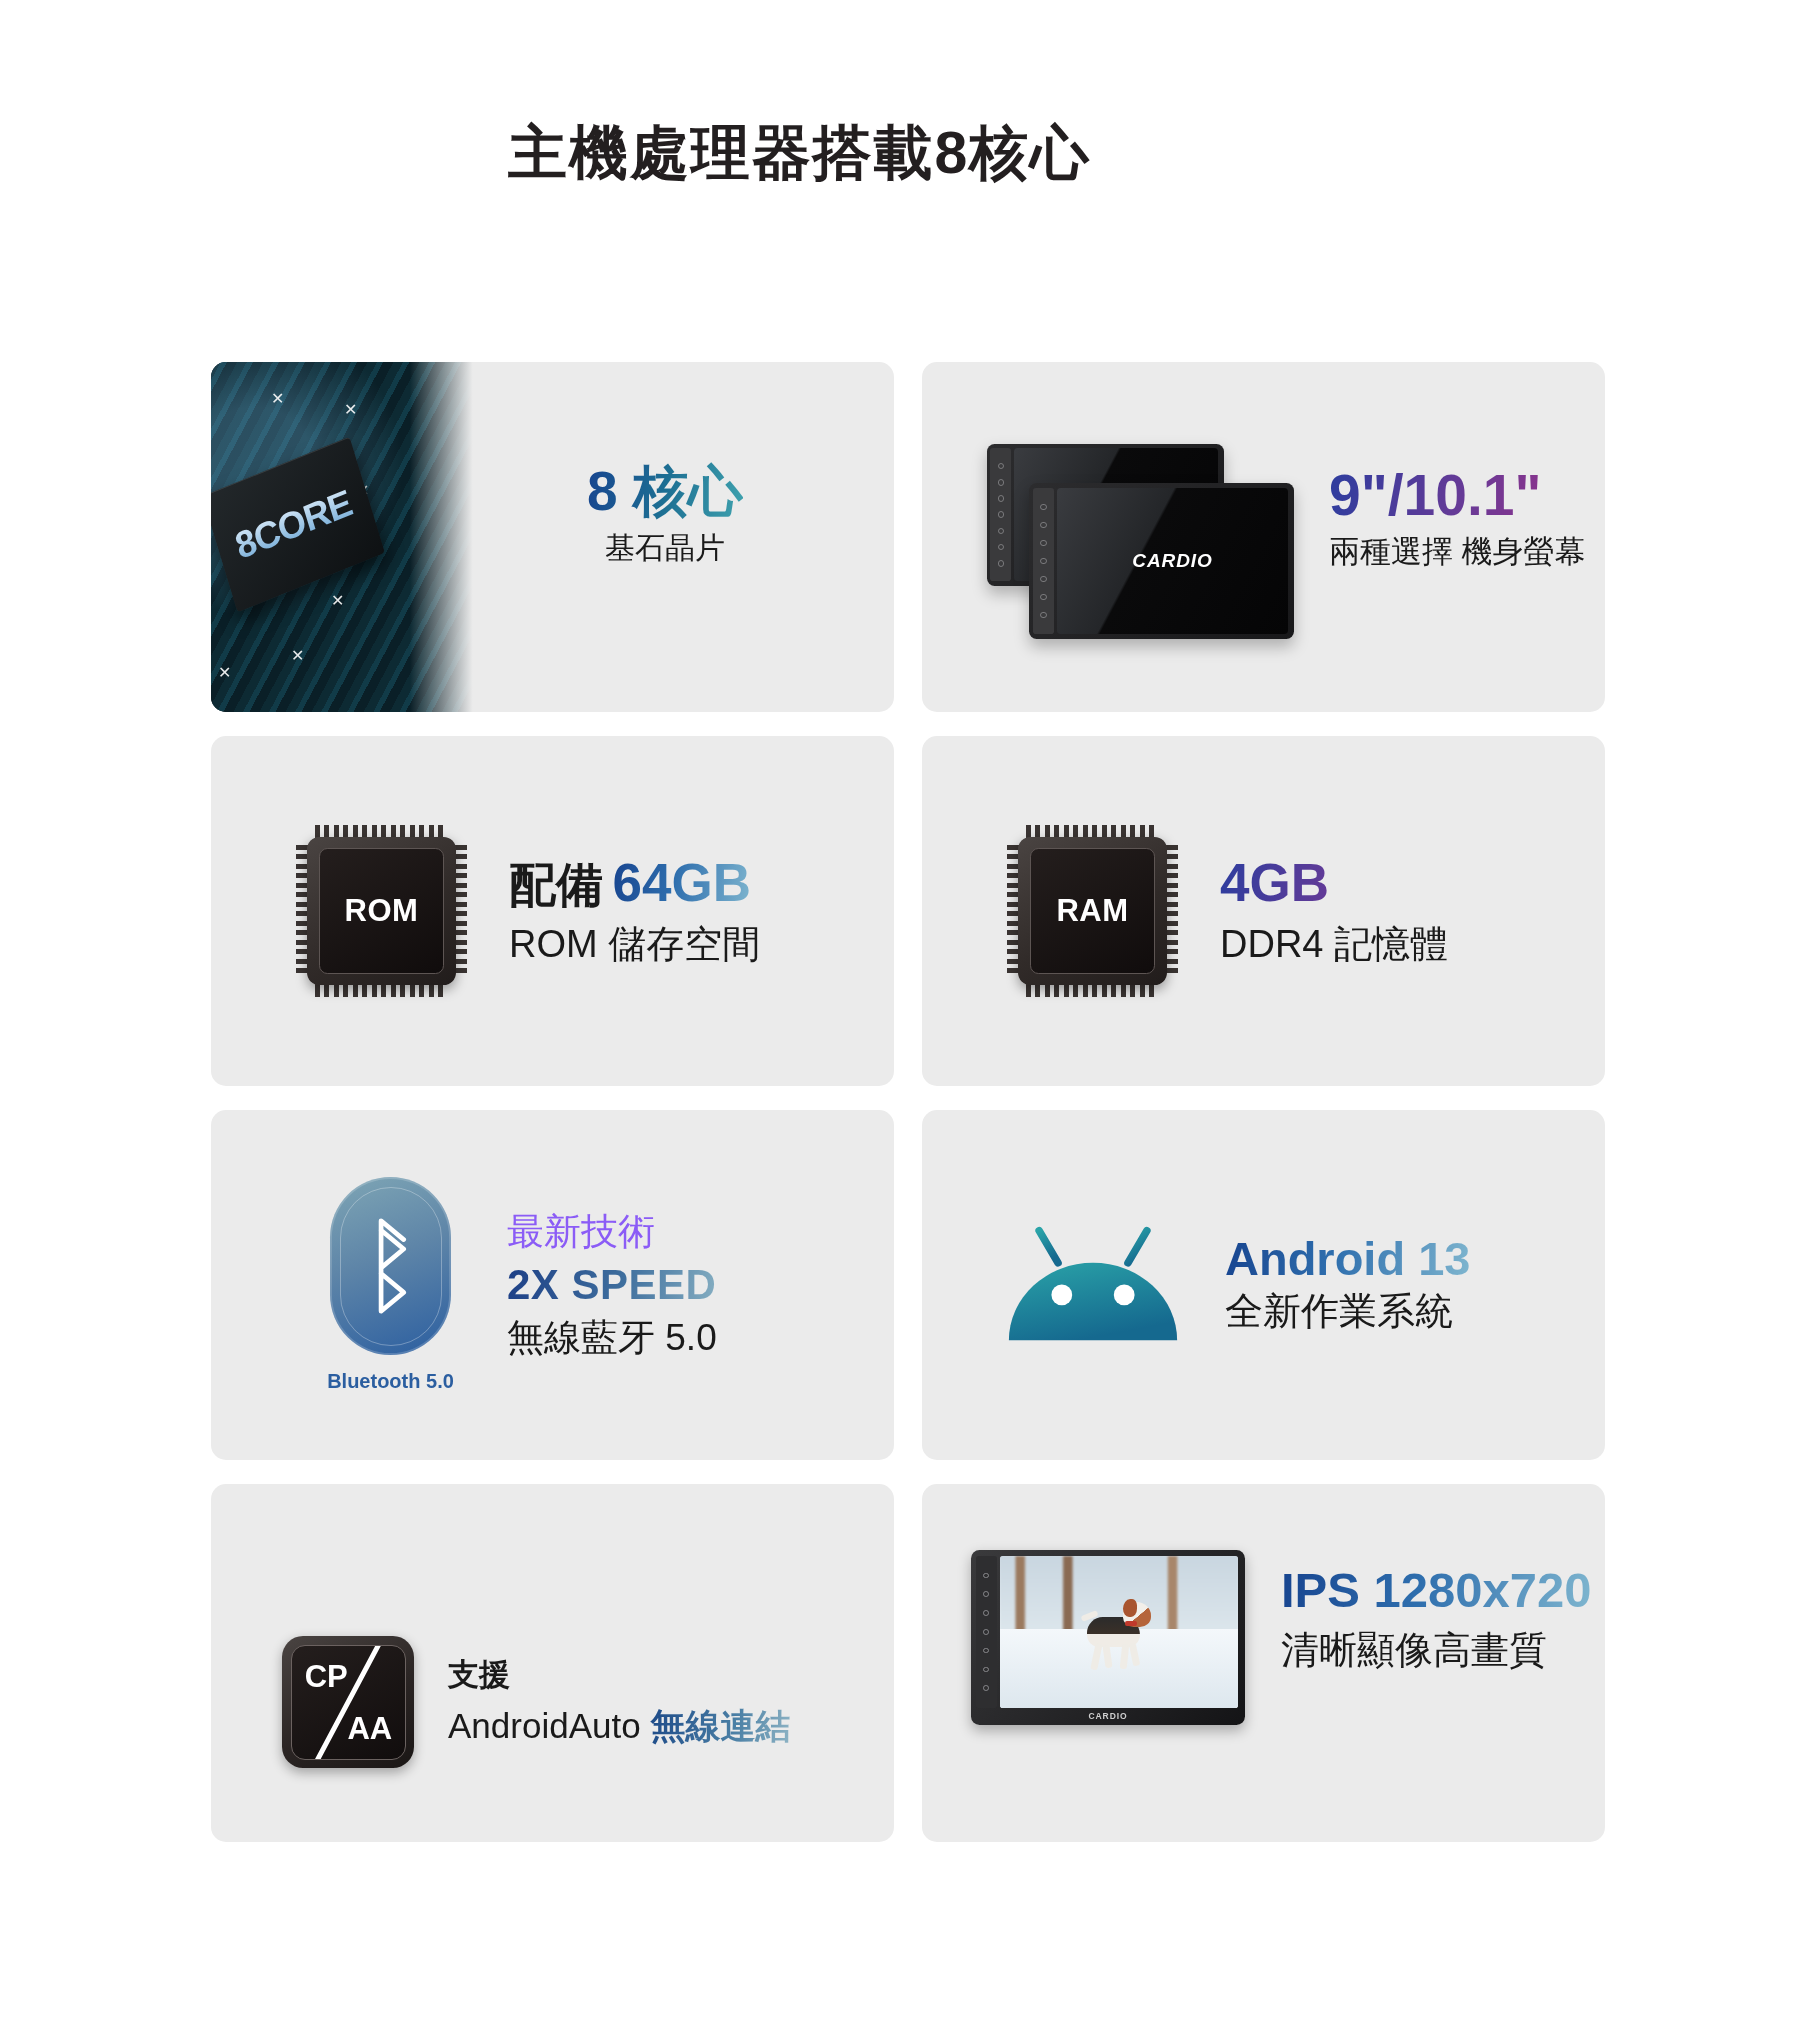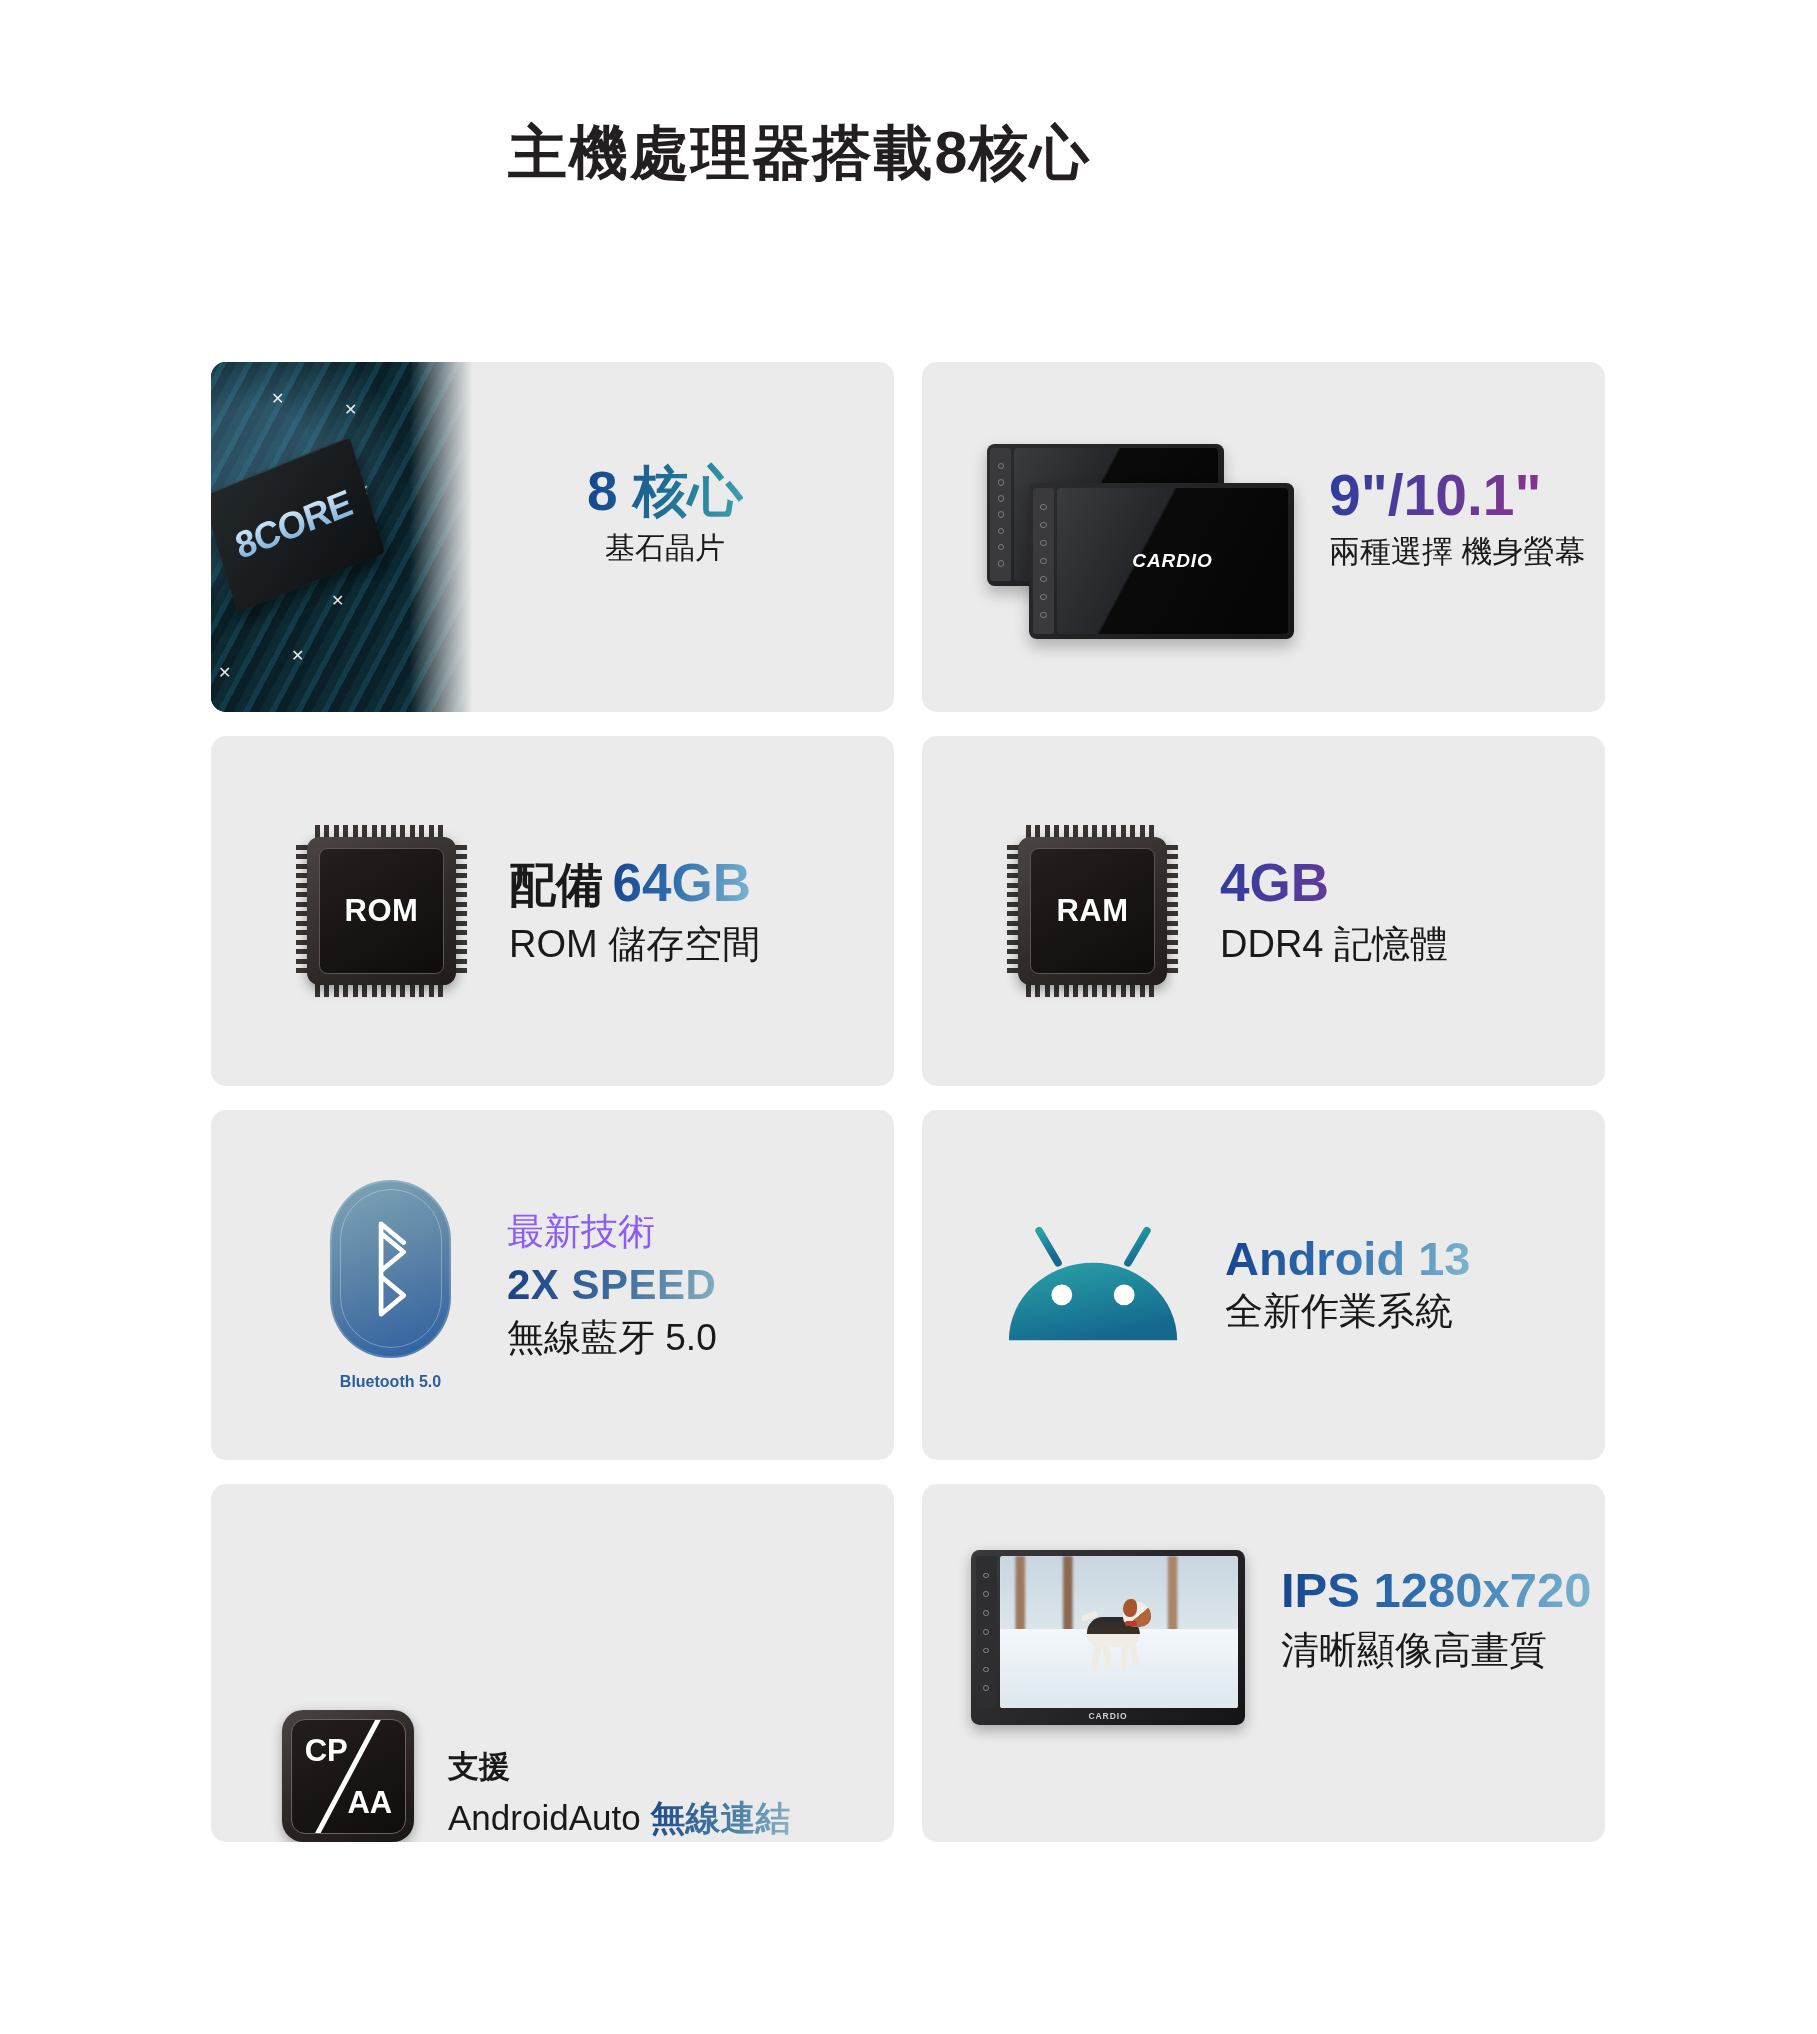--- a/index.html
+++ b/index.html
@@ -172,35 +172,35 @@
   .btpill {
     width:121px; height:178px; border-radius:61px;
     background:linear-gradient(160deg,#7fa6b5 0%,#5e85a8 45%,#2b5ea0 100%);
     position:relative; display:flex; align-items:center; justify-content:center;
     box-shadow:inset 0 0 0 1.9px rgba(255,255,255,.18);
   }
   .btpill::before{
     content:""; position:absolute; left:9.5px; top:9.5px; right:9.5px; bottom:9.5px;
     border-radius:51px; border:0.9px solid rgba(255,255,255,.30);
   }
-  .btlabel { margin-top:15px; font-size:16px; font-weight:700; color:#2b5ea0; white-space:nowrap; }
+  .btlabel { margin-top:15px; font-size:20px; font-weight:700; color:#2b5ea0; white-space:nowrap; }
   .c5 .txt { margin-left:36px; }
   .c5 .l1 { font-size:37px; font-weight:500; color:#8b5cf6; }
   .c5 .l2 { font-size:42px; font-weight:800; margin-top:3.8px; letter-spacing:0.5px; }
   .c5 .l3 { font-size:37px; font-weight:500; color:#1a1a1a; margin-top:3.8px; }
 
   
   .c6 { padding-left:76px; }
   .droid { width:189px; flex:none; display:flex; justify-content:center; }
   .c6 .txt { margin-left:38px; }
   .c6 .head { font-size:47px; }
   .c6 .sub  { margin-top:1px; font-size:38px; }
 
   
-  .c7 { padding-left:71px; align-items:flex-end; padding-top:78px; }
+  .c7 { padding-left:71px; align-items:center; padding-top:78px; }
   .cpbox {
     width:132px; height:132px; flex:none; border-radius:21px;
     background:linear-gradient(150deg,#4a4442 0%,#2b2524 55%,#1a1615 100%);
     position:relative; box-shadow:0 4.7px 11.4px rgba(0,0,0,.3);
   }
   .cpbox .in {
     position:absolute; left:8.5px; top:8.5px; right:8.5px; bottom:8.5px;
     border-radius:14px; border:0.9px solid #6b6260;
     background:linear-gradient(150deg,#241e1d,#110d0d);
     overflow:hidden;

